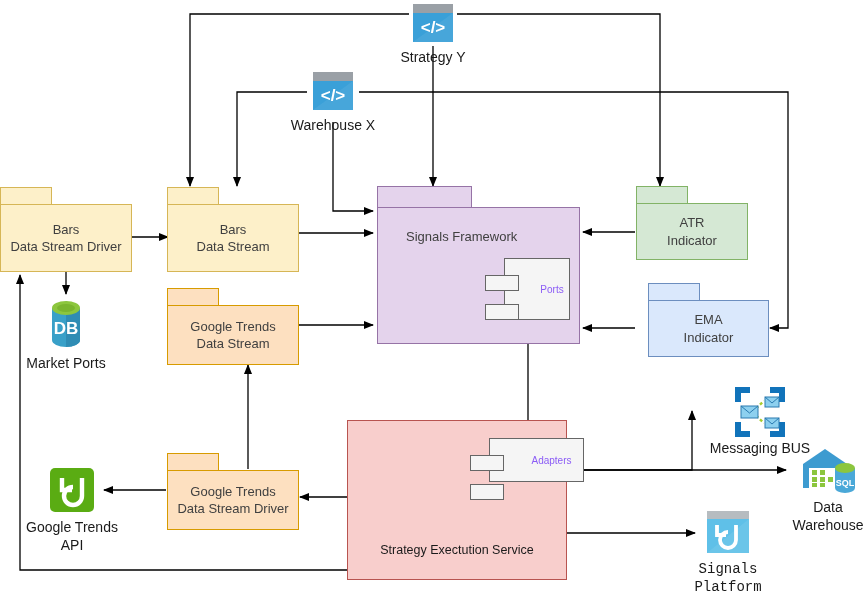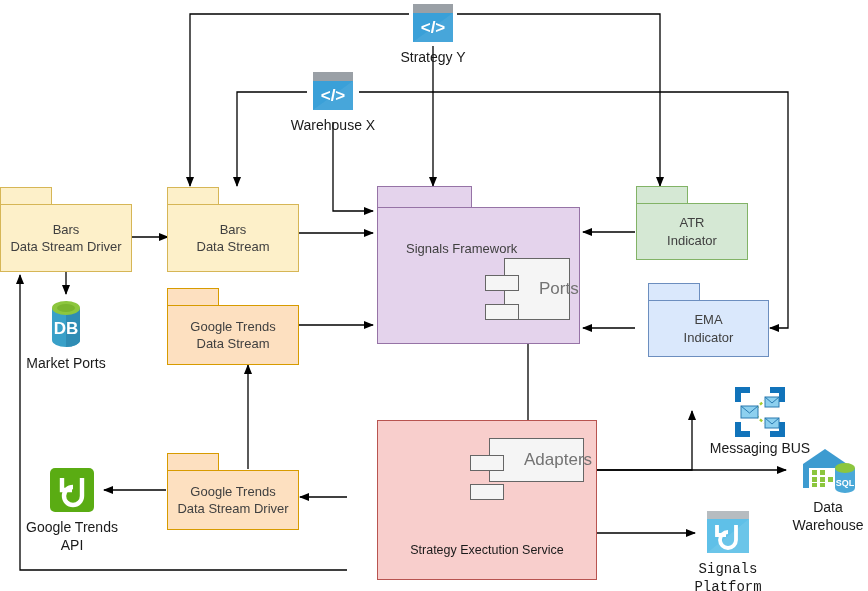--- a/index.html
+++ b/index.html
@@ -88,22 +88,22 @@
     border: 1px solid #666666;
     background: #f5f5f5;
   }
   .component .clabel {
     position: absolute;
     left: 34px;
     right: 4px;
     top: 50%;
     transform: translateY(-50%);
     text-align: center;
-    font-size: 17px;
-    color: #737373;
+    font-size: 10px;
+    color: #8b5cf6;
   }
   .component .lug {
     position: absolute;
     left: -20px;
     width: 34px;
     height: 16px;
     box-sizing: border-box;
     border: 1px solid #666666;
     background: #f5f5f5;
   }
@@ -226,42 +226,42 @@
   </div>
 
   <div class="pkg orange" style="left:167px; top:453px; width:132px; height:77px;">
     <div class="tab"></div>
     <div class="body">Google Trends
 Data Stream Driver</div>
   </div>
 
   <div class="pkg purple" style="left:377px; top:186px; width:203px; height:158px;">
     <div class="tab" style="width:95px; height:22px;"></div>
-    <div class="body" style="top:21px; align-items:flex-start; justify-content:flex-start; padding:32px 0 0 28px;">Signals Framework</div>
+    <div class="body" style="top:21px; align-items:flex-start; justify-content:flex-start; padding:20px 0 0 28px;">Signals Framework</div>
   </div>
 
   <div class="component" style="left:504px; top:258px; width:66px; height:62px;">
     <div class="lug top"></div>
     <div class="lug bot"></div>
     <div class="clabel">Ports</div>
   </div>
 
   <div class="pkg green" style="left:636px; top:186px; width:112px; height:74px;">
     <div class="tab"></div>
     <div class="body">ATR
 Indicator</div>
   </div>
 
   <div class="pkg blue" style="left:636px; top:283px; width:133px; height:74px;">
     <div class="tab"></div>
     <div class="body">EMA
 Indicator</div>
   </div>
 
-  <div class="rectnode" style="left:347px; top:420px; width:220px; height:160px;margin-left:30px;">
+  <div class="rectnode" style="left:347px; top:420px; width:220px; height:160px;">
     <div class="caption">Strategy Exectution Service</div>
   </div>
 
   <div class="component" style="left:489px; top:438px; width:95px; height:44px;">
     <div class="lug top"></div>
     <div class="lug bot"></div>
     <div class="clabel">Adapters</div>
   </div>
 
   <div class="iconnode" style="left:14px; top:296px;">

